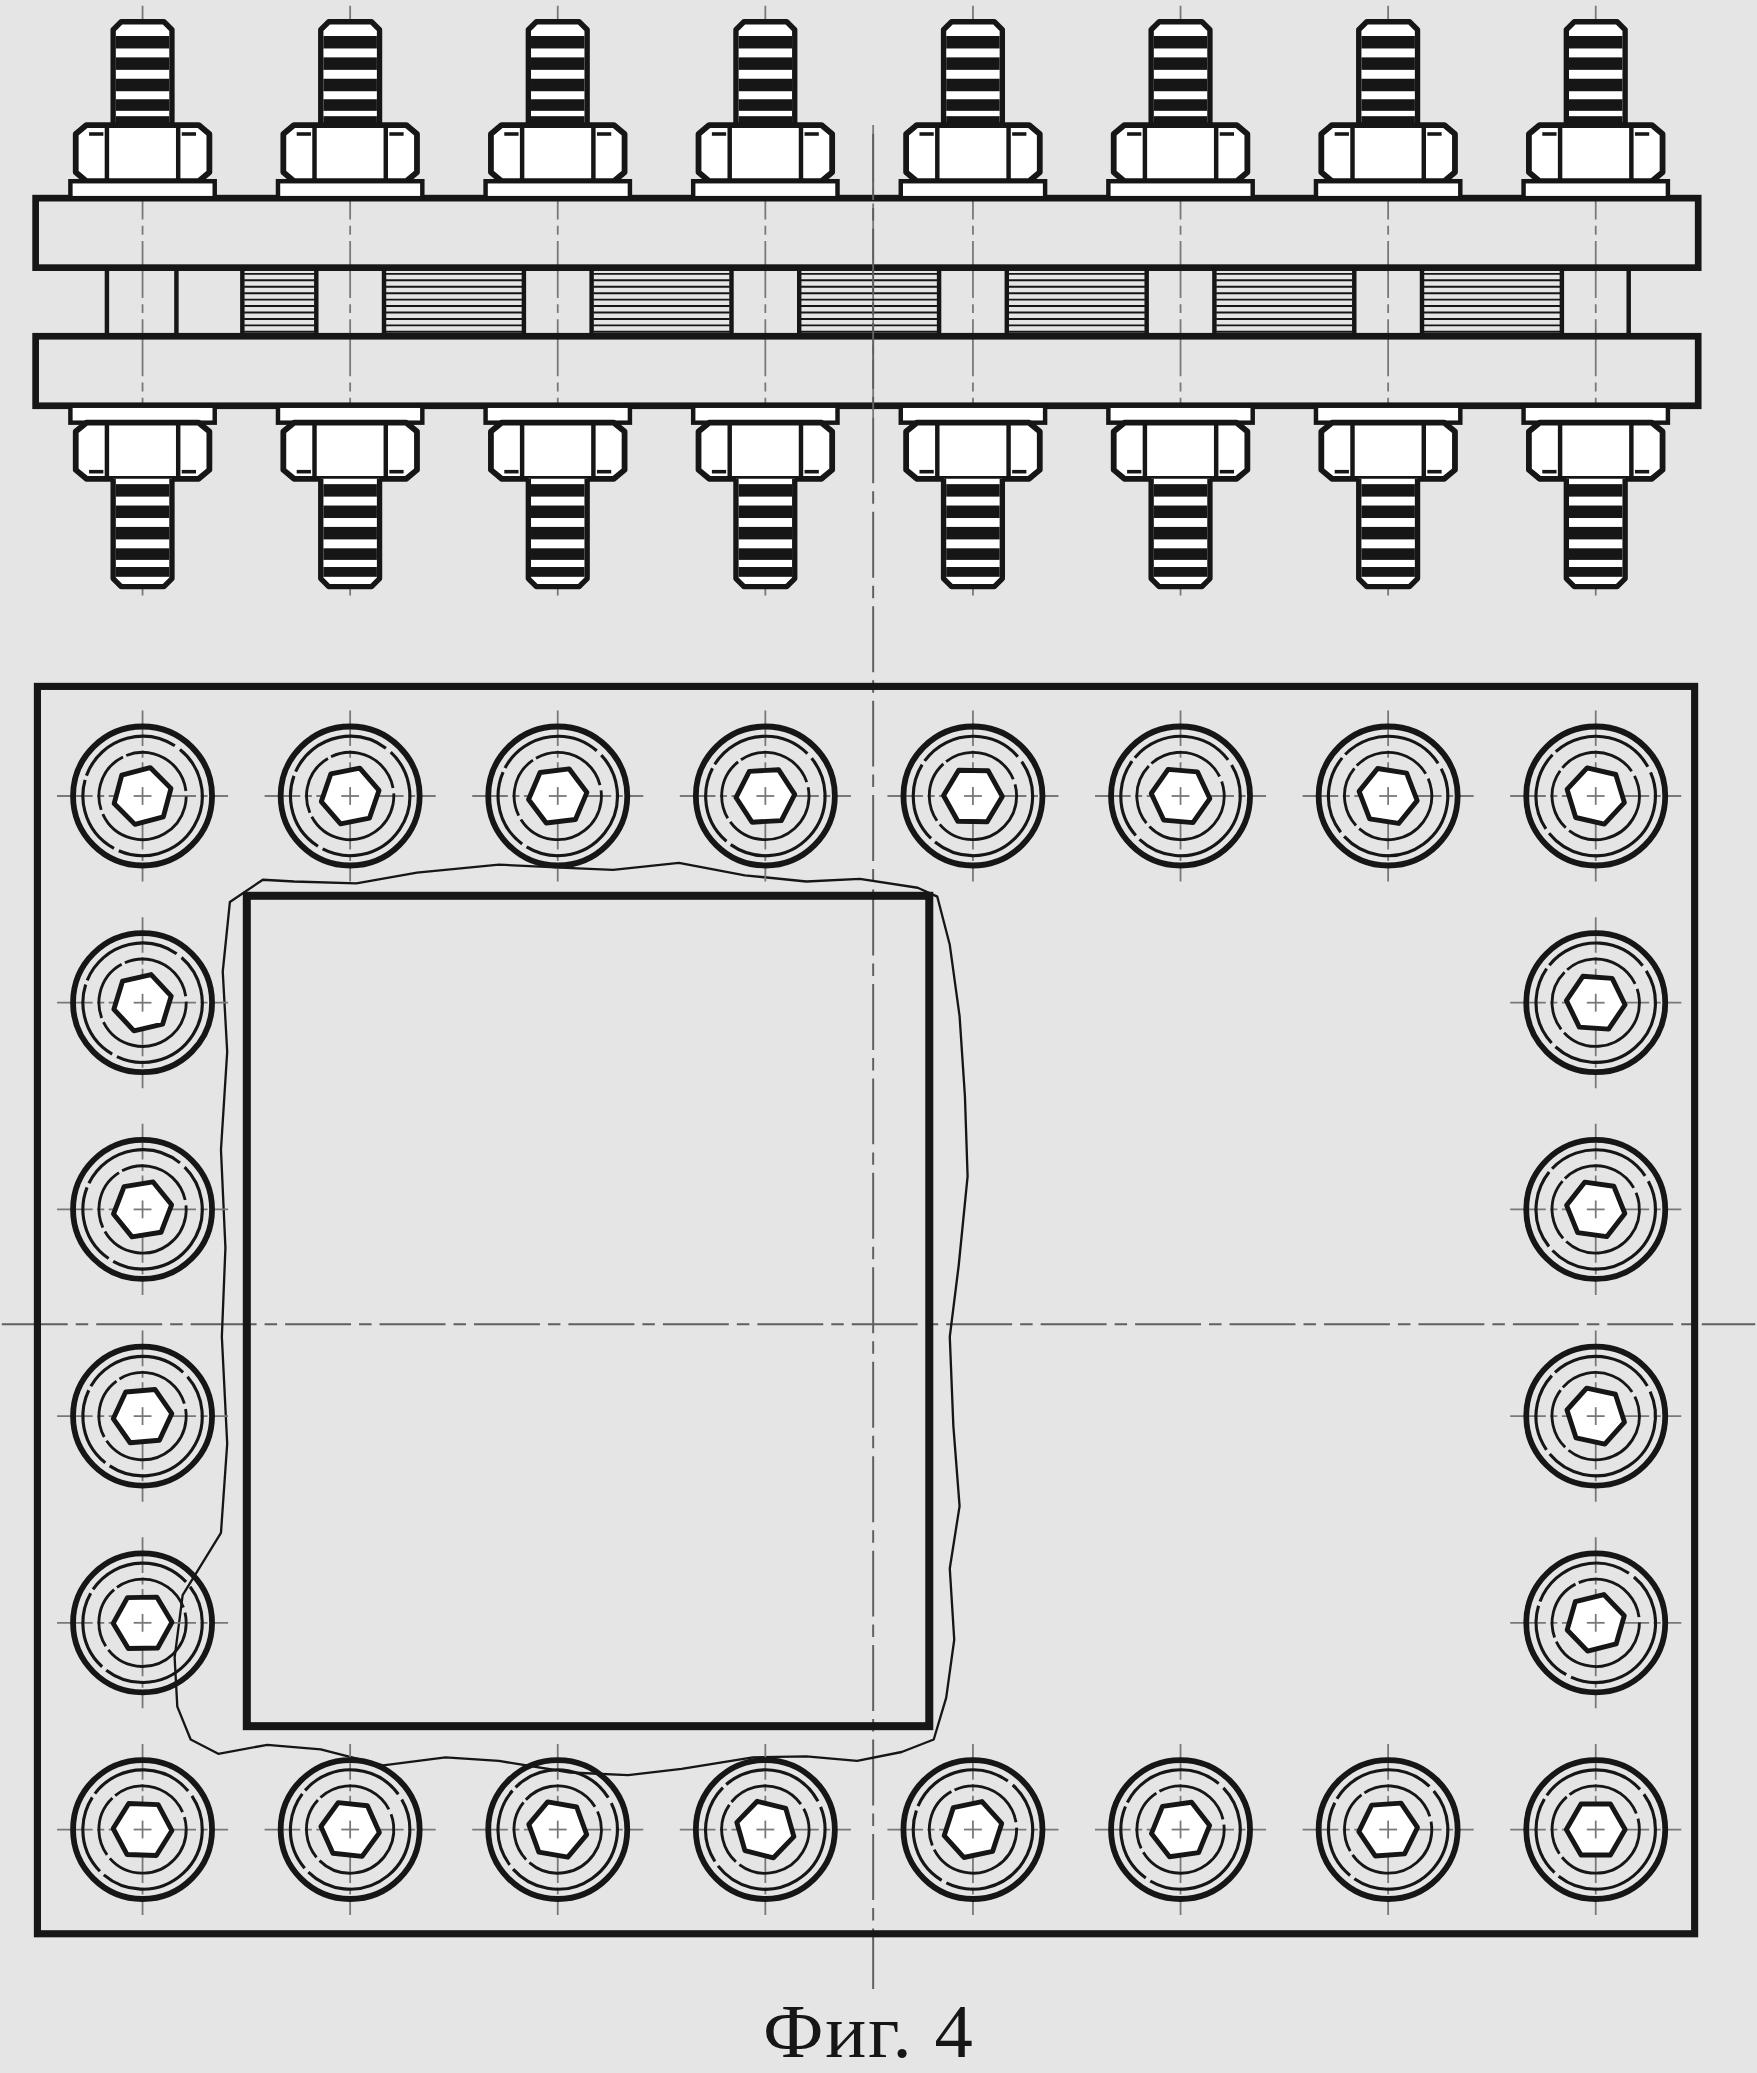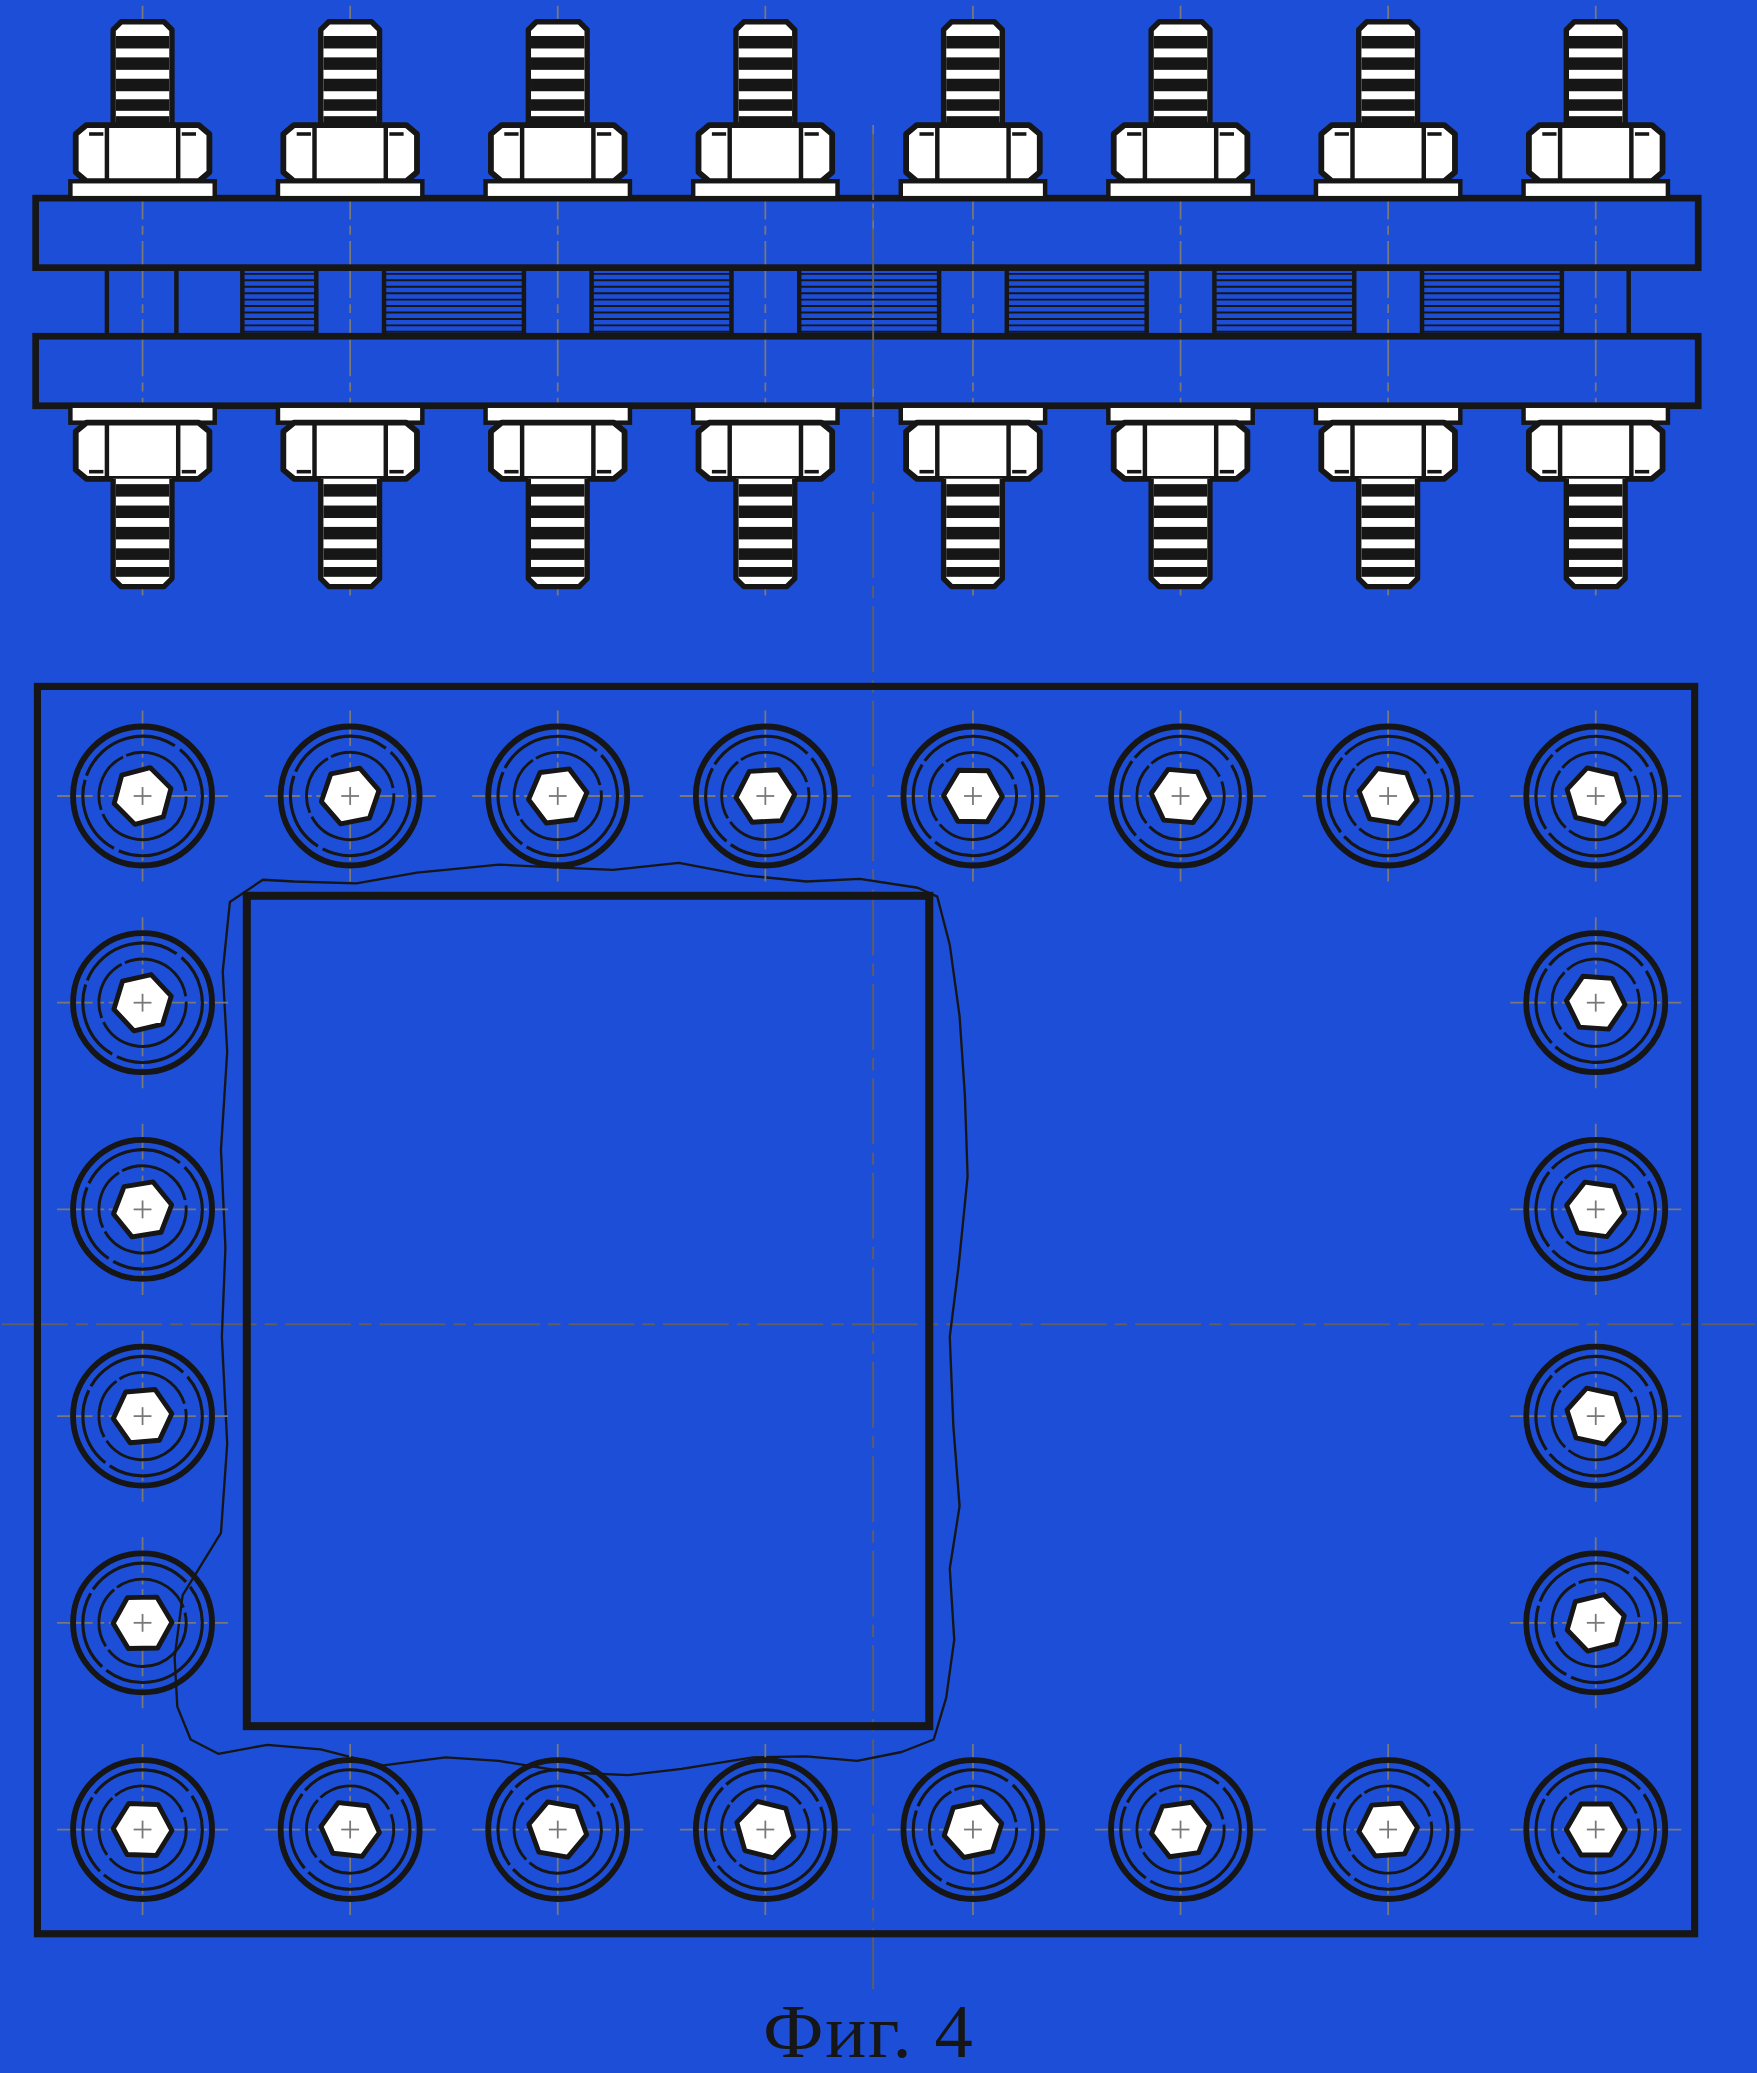--- a/index.html
+++ b/index.html
@@ -1,16 +1,16 @@
 <!DOCTYPE html>
 <html style="font-size:14.3px"><head>
 <meta charset="utf-8">
 <style>
   html,body{margin:0;padding:0;background:#ffffff;}
-  .page{width:1757px;height:2074px;position:relative;background:#1d4ed8;overflow:hidden;
+  .page{width:1757px;height:2074px;position:relative;background:#e5e5e5;overflow:hidden;
         font-family:"Liberation Serif", serif;}
   svg{display:block;}
   text.caption{font-family:"Liberation Serif", serif;font-size:86px;letter-spacing:2px;fill:#161616;}
 </style>
 </head>
 <body>
 
 <div class="page">
   <svg id="drawing" width="1757" height="2074" viewBox="0 0 1972 2327" xmlns="http://www.w3.org/2000/svg">
     <g id="side-view">

